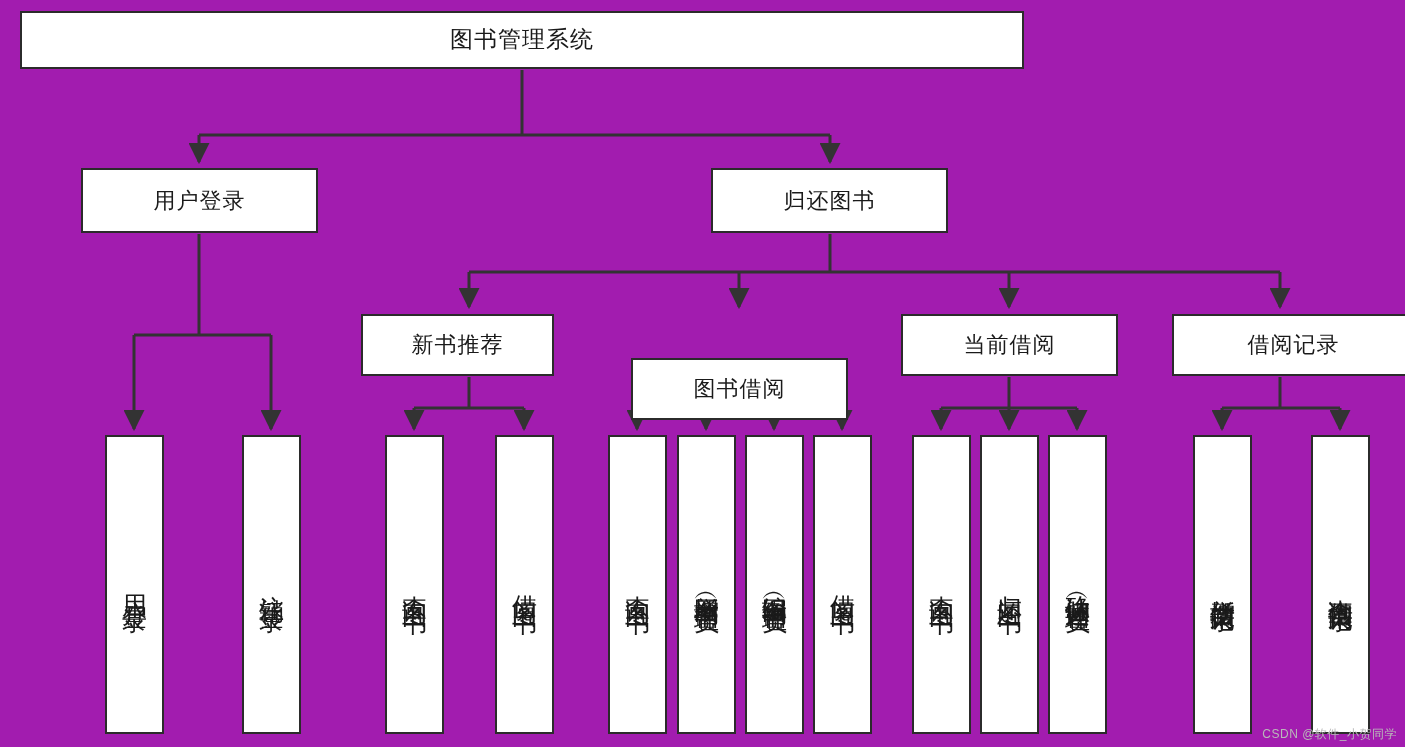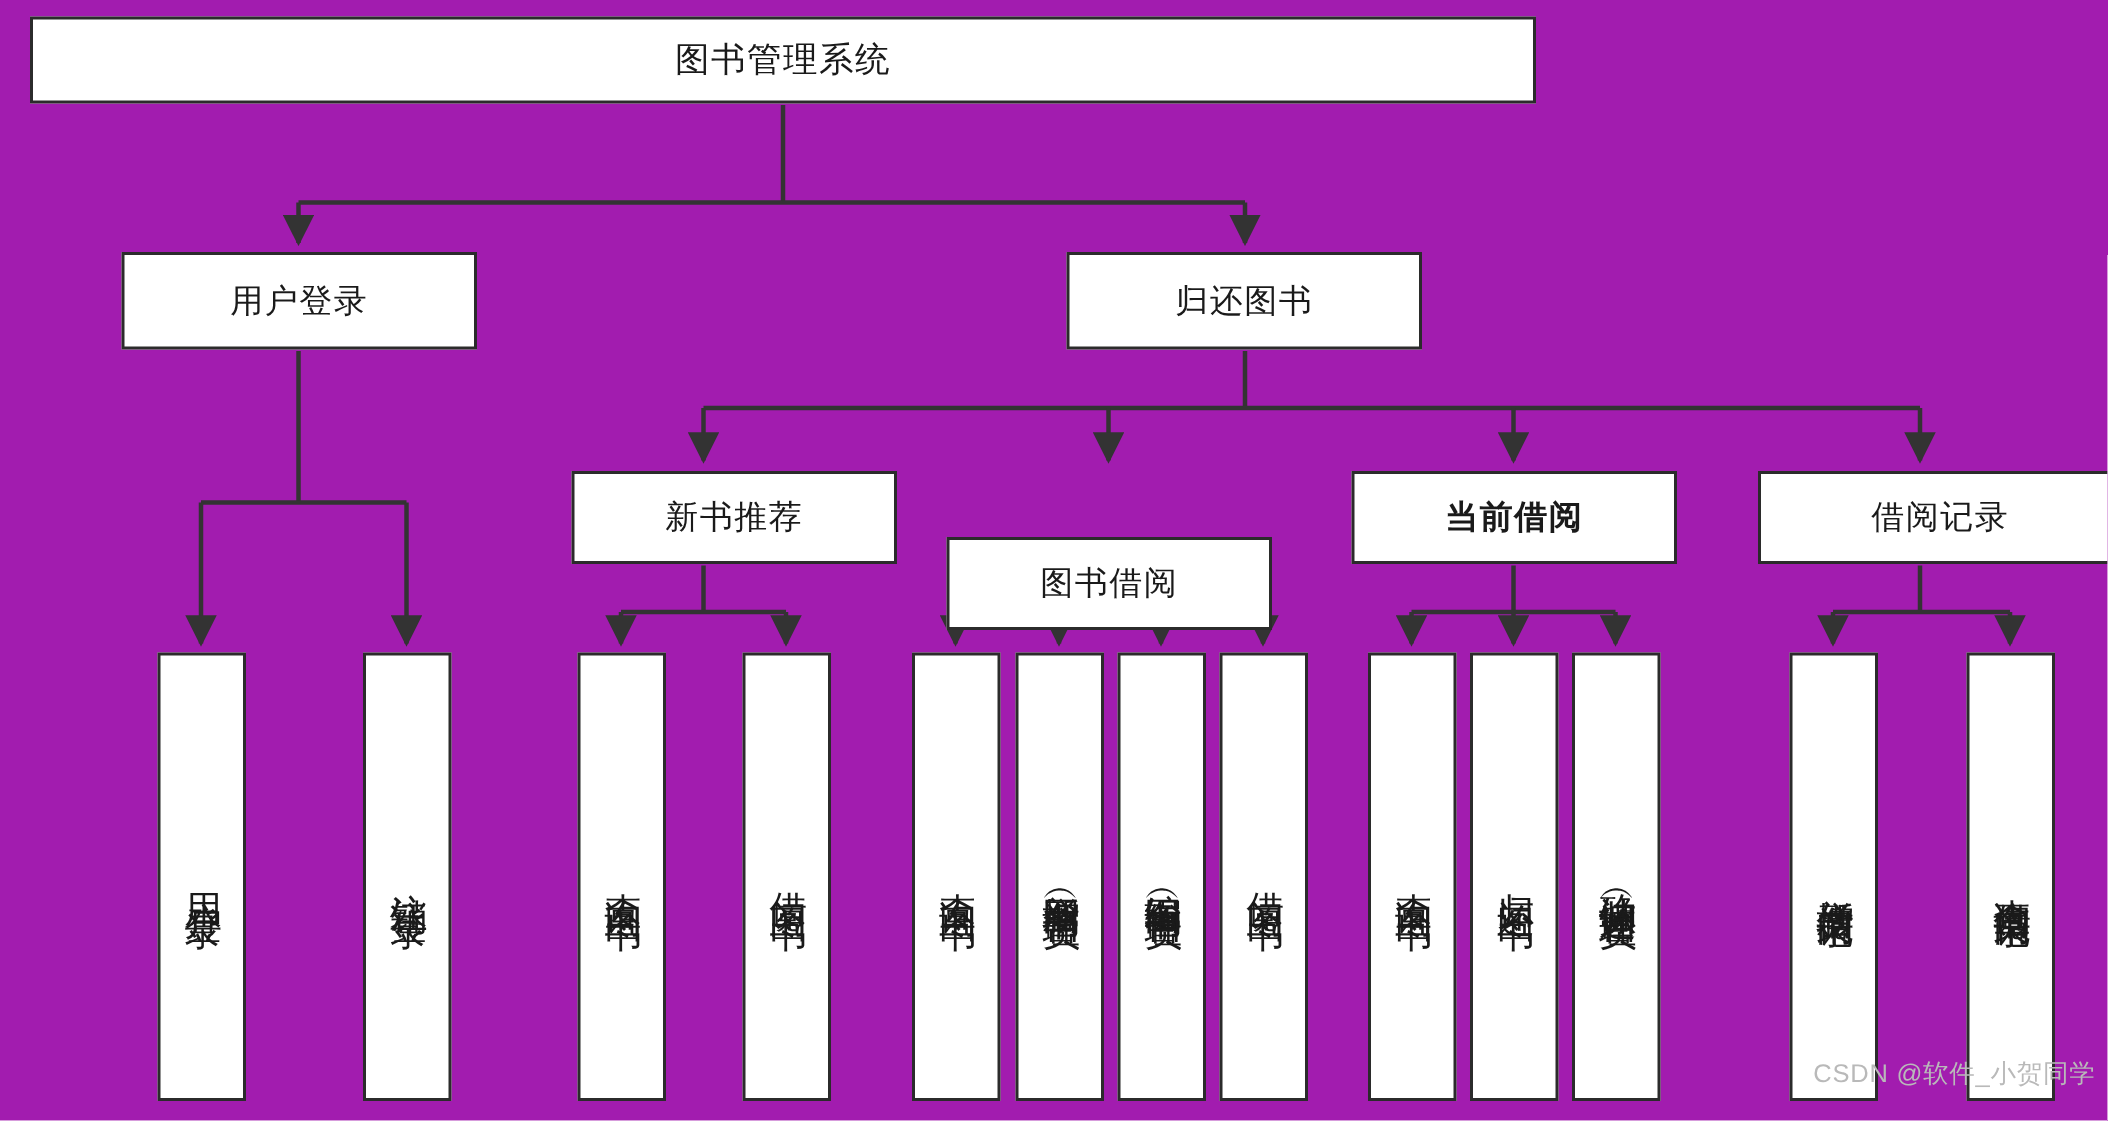--- a/index.html
+++ b/index.html
@@ -67,22 +67,22 @@
     white-space: nowrap;
   }
   .node.vert.tall .label {
     font-size: 25px;
     letter-spacing: 2px;
   }
   
   #watermark {
     position: absolute;
     right: 8px;
-    bottom: 20px;
-    font-size: 17px;
+    bottom: 4px;
+    font-size: 12px;
     color: #b9b9b9;
     white-space: nowrap;
     letter-spacing: 0.5px;
   }
 </style>
 </head>
 <body>
 
 <div id="canvas">
 
@@ -141,29 +141,29 @@
   </div>
 
   <div class="node horiz" style="left:81px; top:168px; width:237px; height:65px;">
     <span class="label">用户登录</span>
   </div>
 
   <div class="node horiz" style="left:711px; top:168px; width:237px; height:65px;">
     <span class="label">归还图书</span>
   </div>
 
-  <div class="node horiz" style="left:381px; top:314px; width:217px; height:62px;">
+  <div class="node horiz" style="left:361px; top:314px; width:193px; height:62px;">
     <span class="label">新书推荐</span>
   </div>
 
   <div class="node horiz" style="left:631px; top:314px; width:217px; height:62px;margin-top:44px;">
     <span class="label">图书借阅</span>
   </div>
 
-  <div class="node horiz" style="left:901px; top:314px; width:217px; height:62px;font-weight:bold;">
+  <div class="node horiz" style="left:901px; top:314px; width:217px; height:62px;">
     <span class="label">当前借阅</span>
   </div>
 
   <div class="node horiz" style="left:1172px; top:314px; width:243px; height:62px;">
     <span class="label">借阅记录</span>
   </div>
 
   <div class="node vert" style="left:105px; top:435px; width:59px; height:299px;">
     <span class="label">用户登录</span>
   </div>

